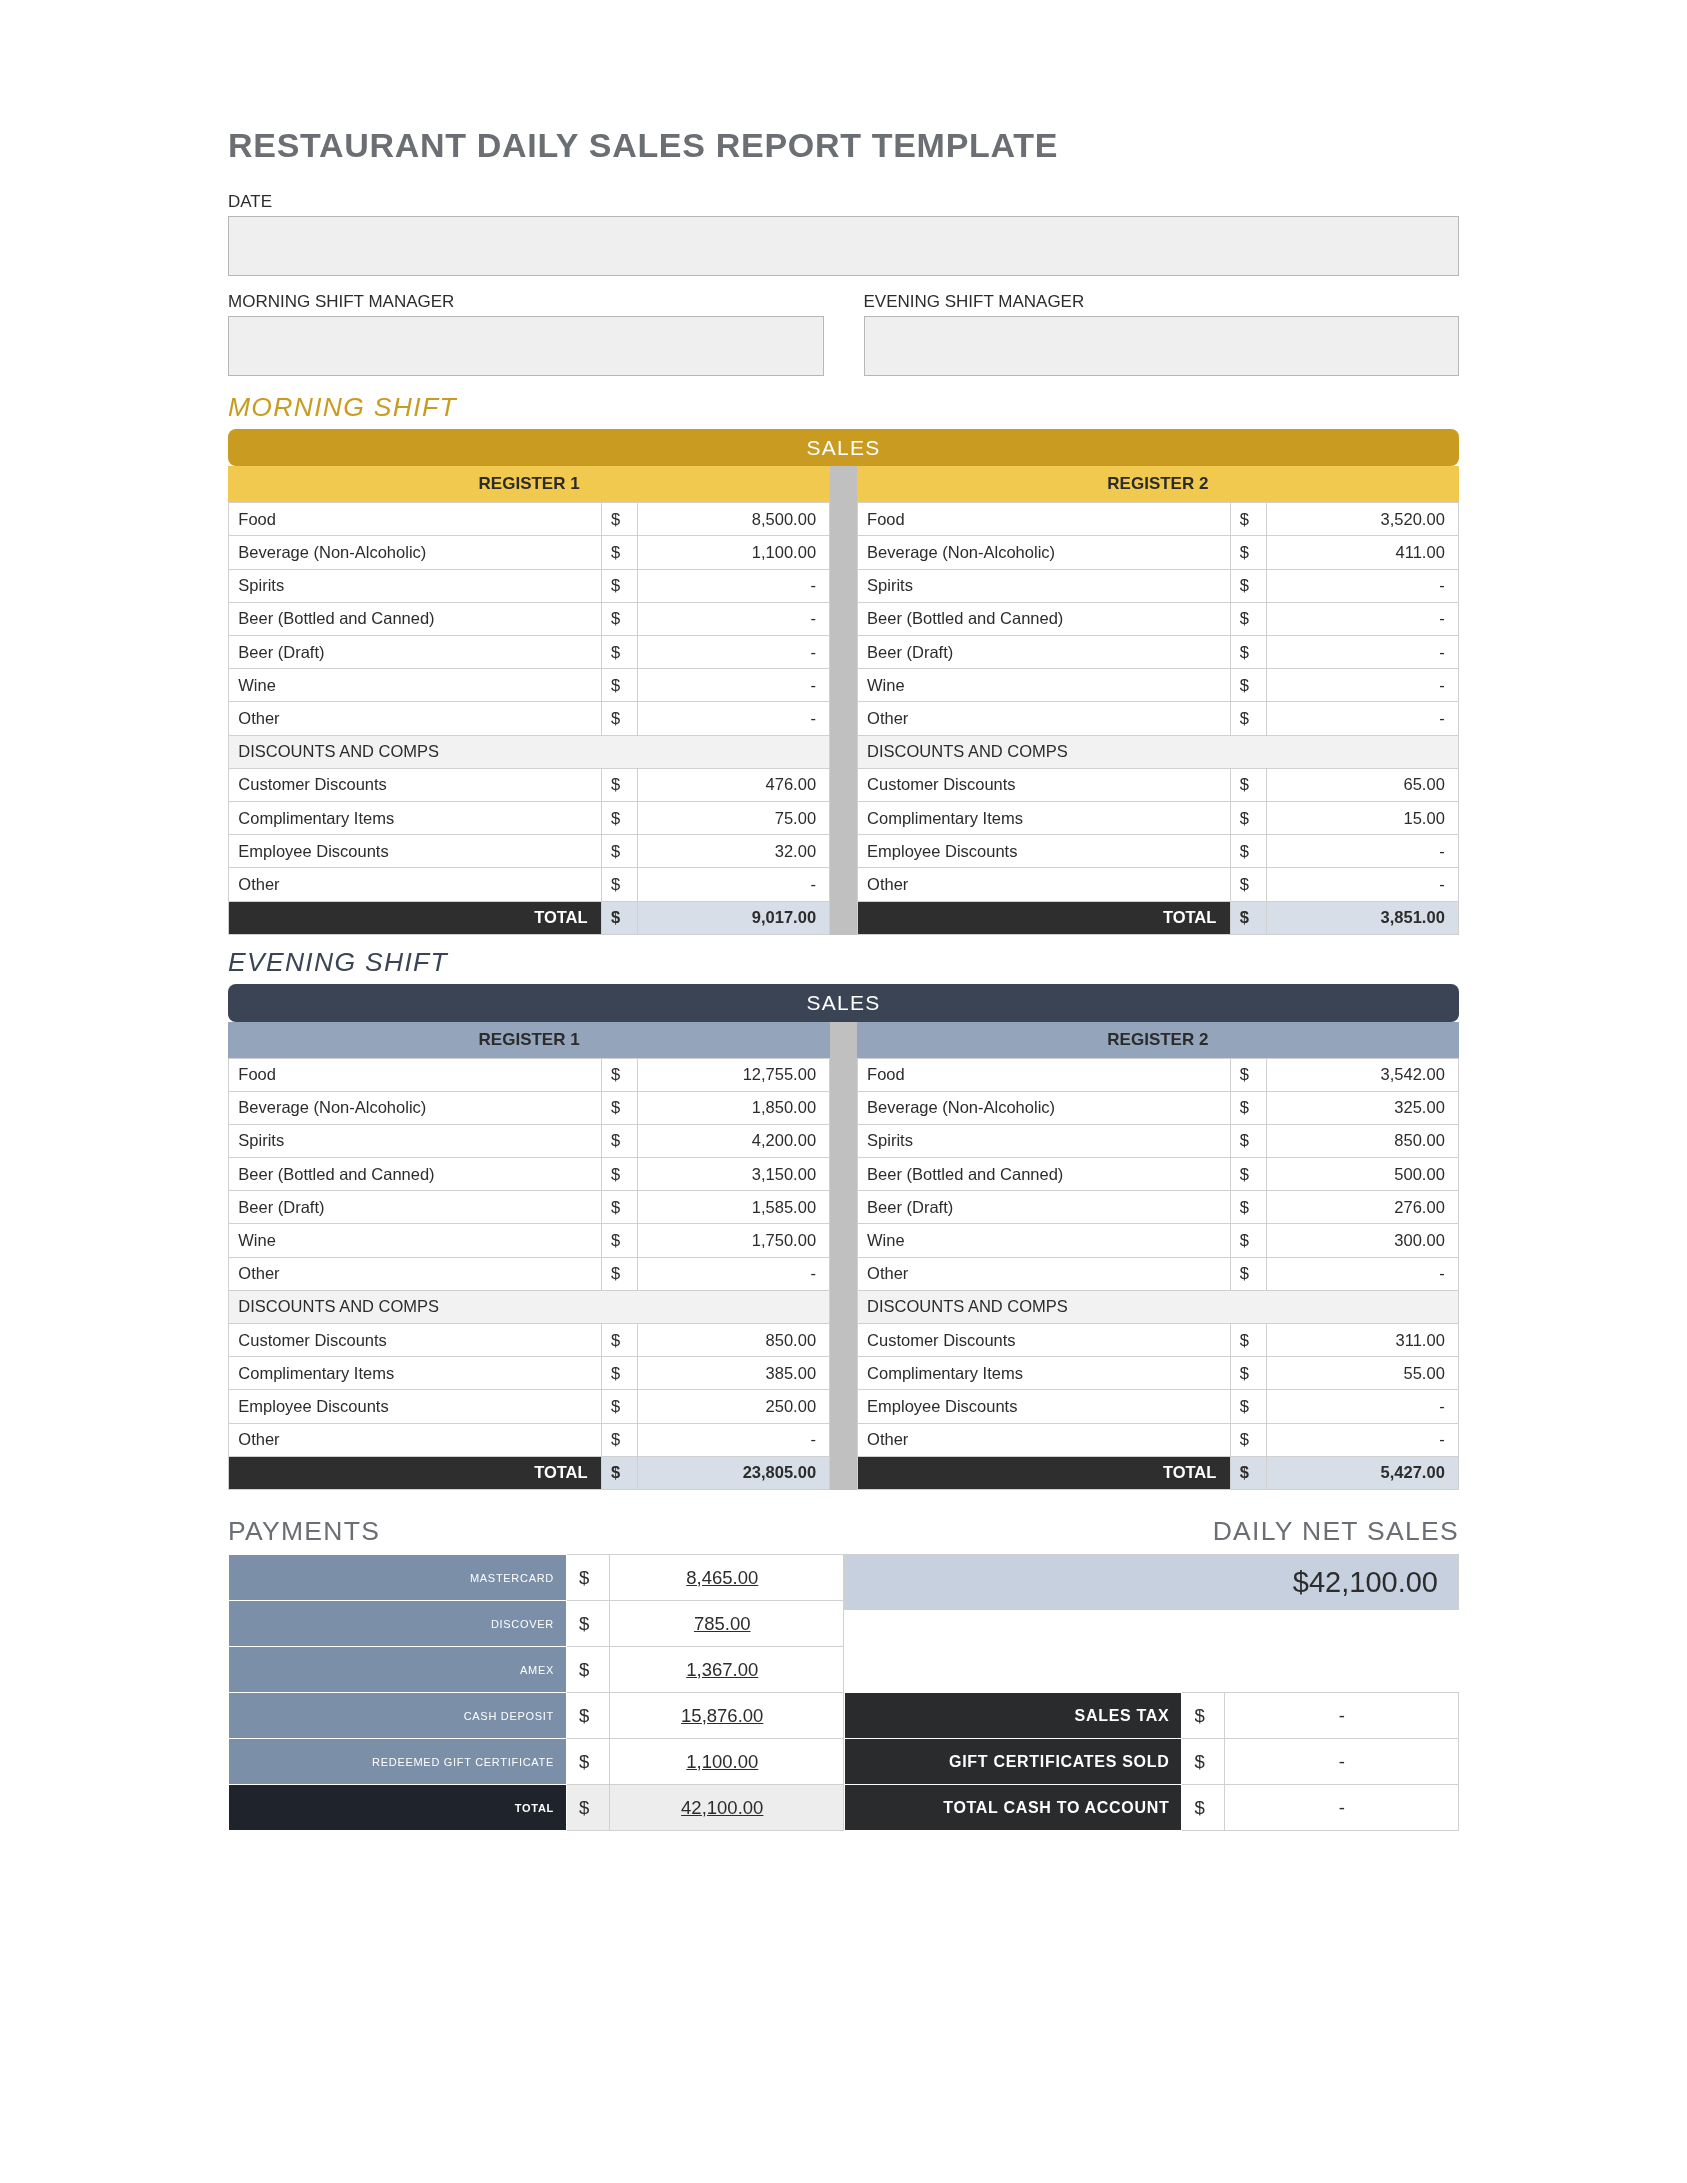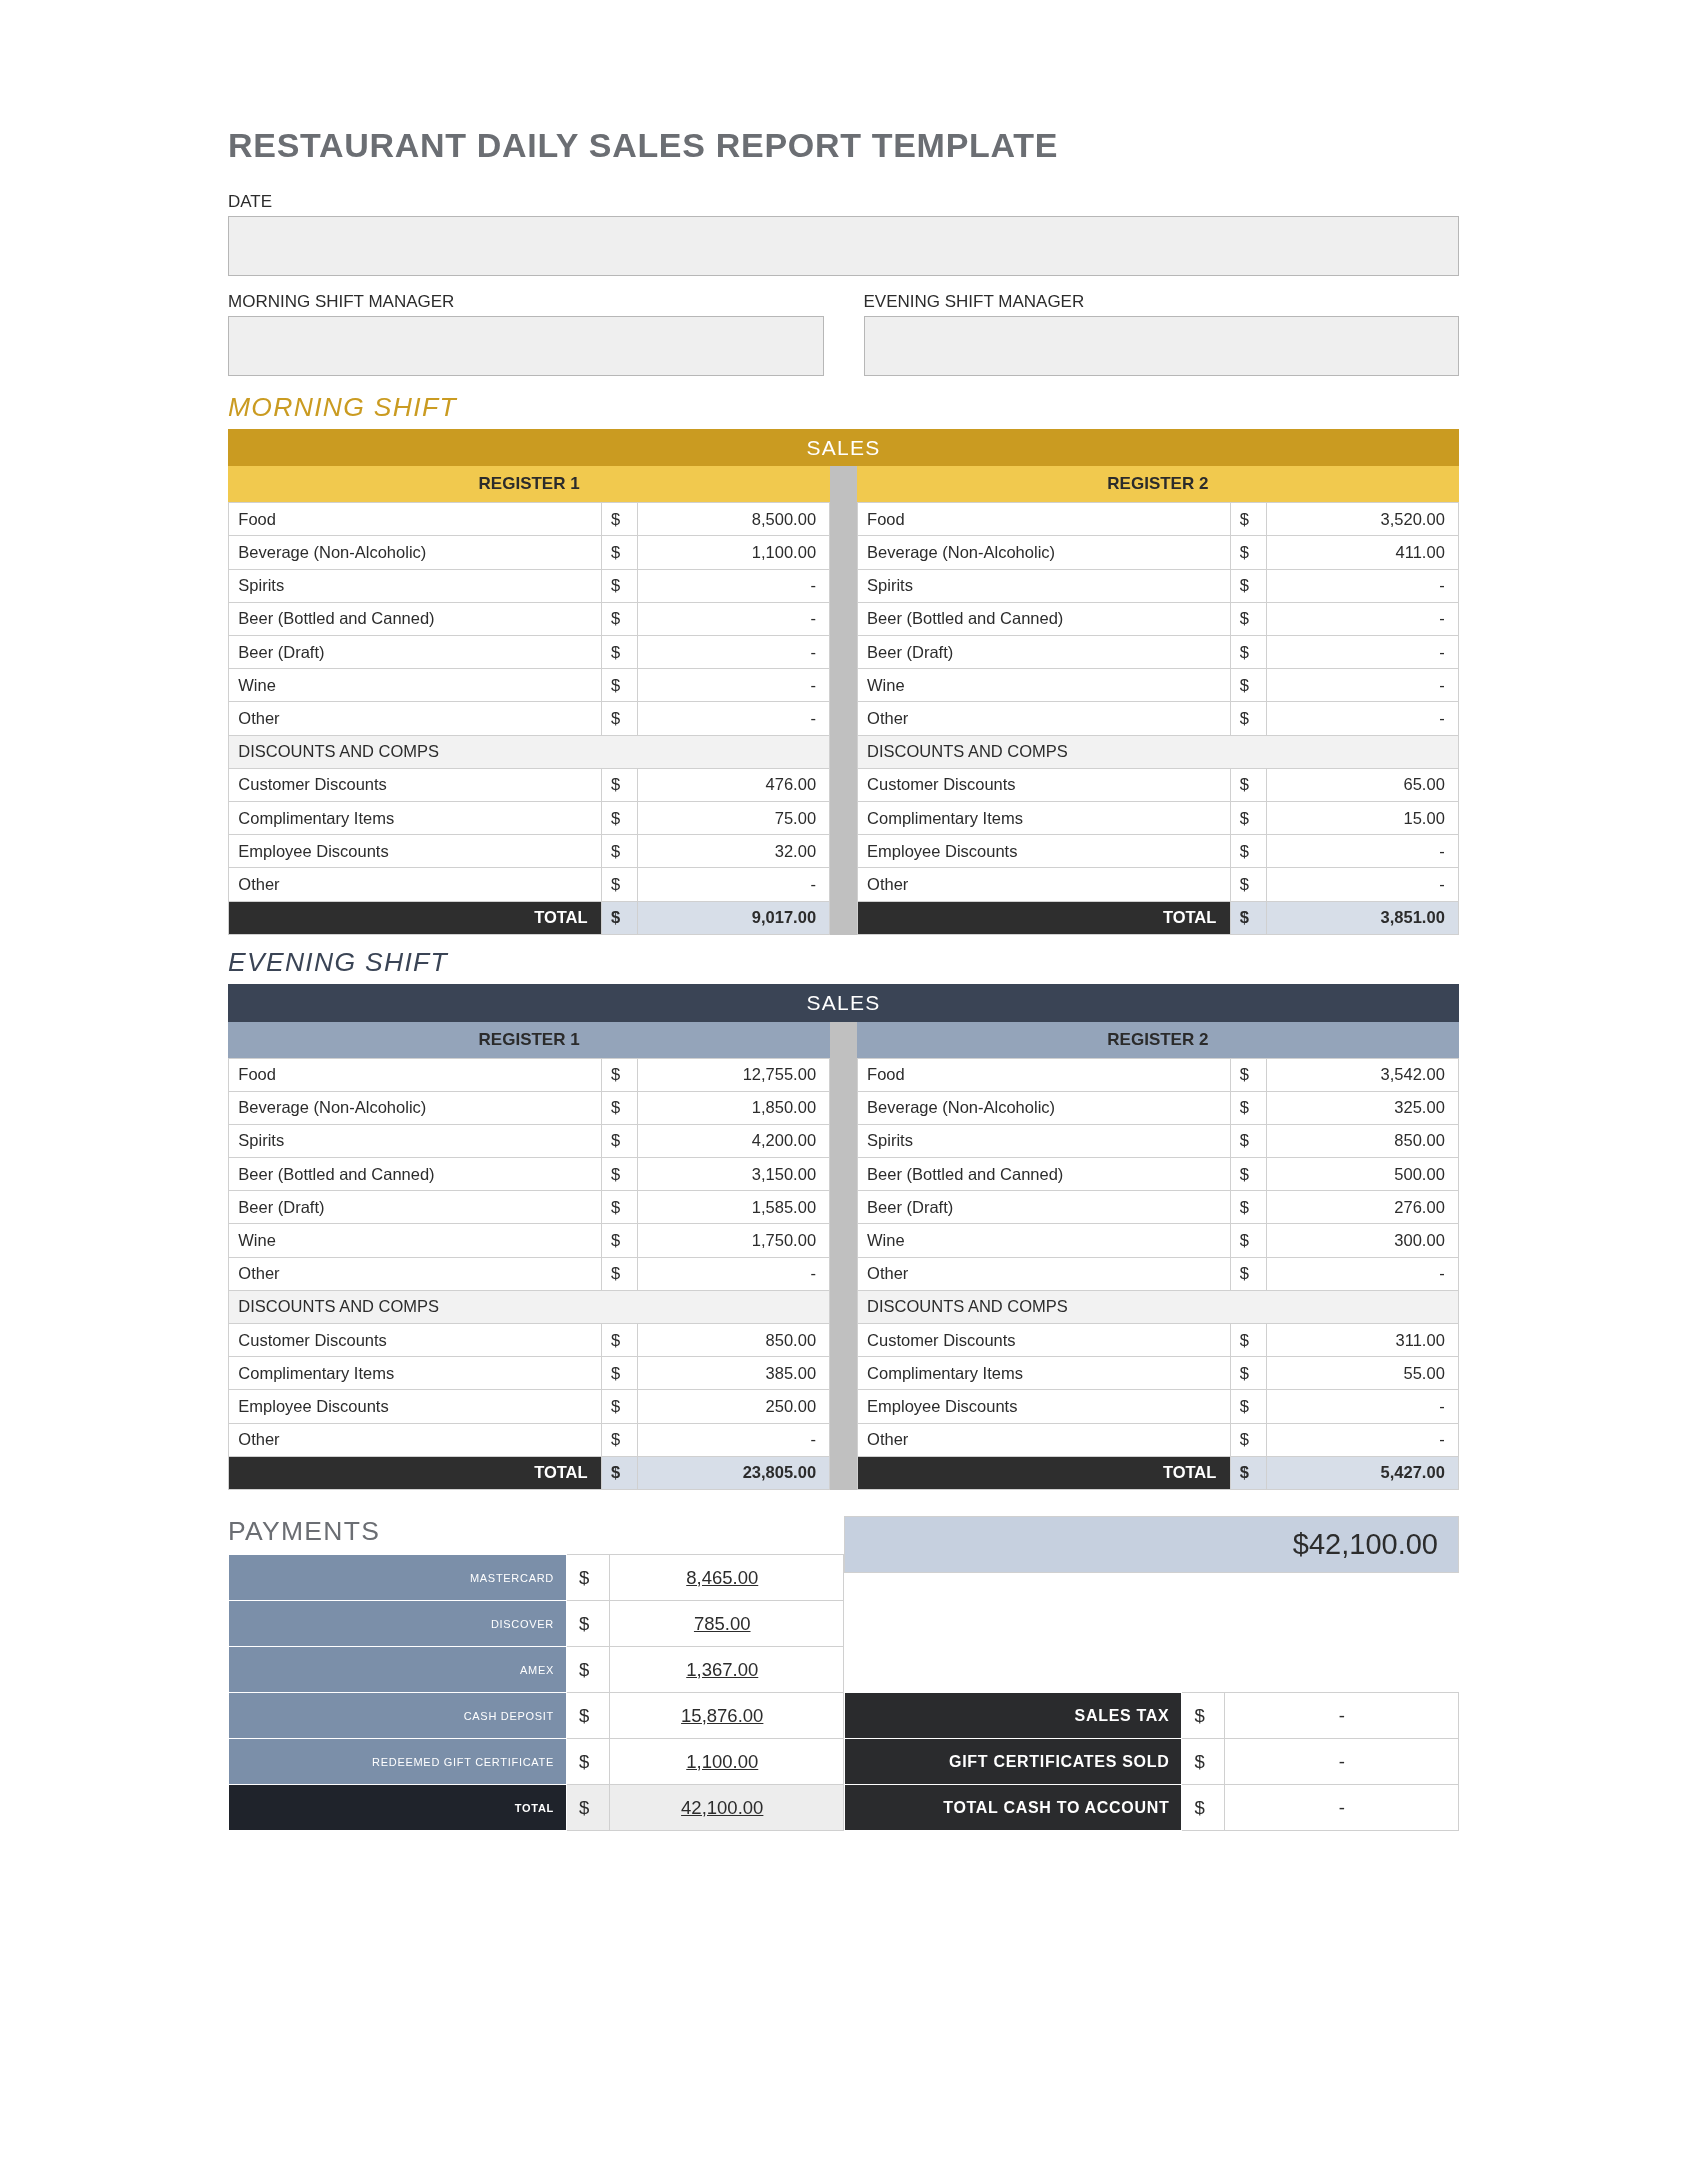--- a/index.html
+++ b/index.html
@@ -66,20 +66,21 @@
   }
   .shift-title.morning{color:var(--morning-gold);}
   .shift-title.evening{color:var(--evening-dark);}
 
   .sales-banner{
     text-align:center;
     color:#fff;
     font-size:21px;
     letter-spacing:1.3px;
     padding:6.6px 0;
+    border-radius:8px;
   }
   .sales-banner.morning{background:var(--morning-gold);}
   .sales-banner.evening{background:var(--evening-dark);}
 
   .shift-grid{
     display:grid;
     grid-template-columns:1fr 26.5px 1fr;
     align-items:stretch;
   }
   .gap-col{background:#c0c0c0;}
@@ -512,20 +513,21 @@
             </tr>
             <tr class="pay-total">
               <td class="pay-label">TOTAL</td>
               <td class="pay-dollar">$</td>
               <td class="pay-value">42,100.00</td>
             </tr>
           </tbody>
         </table>
     </div>
     <div class="netsales-col">
+      <div class="netsales-title">DAILY NET SALES</div>
       <div class="netsales-box">$42,100.00</div>
       <table class="tax-table">
           <tbody>
             <tr>
               <td class="tax-label">SALES TAX</td>
               <td class="tax-dollar">$</td>
               <td class="tax-value">-</td>
             </tr>
             <tr>
               <td class="tax-label">GIFT CERTIFICATES SOLD</td>

